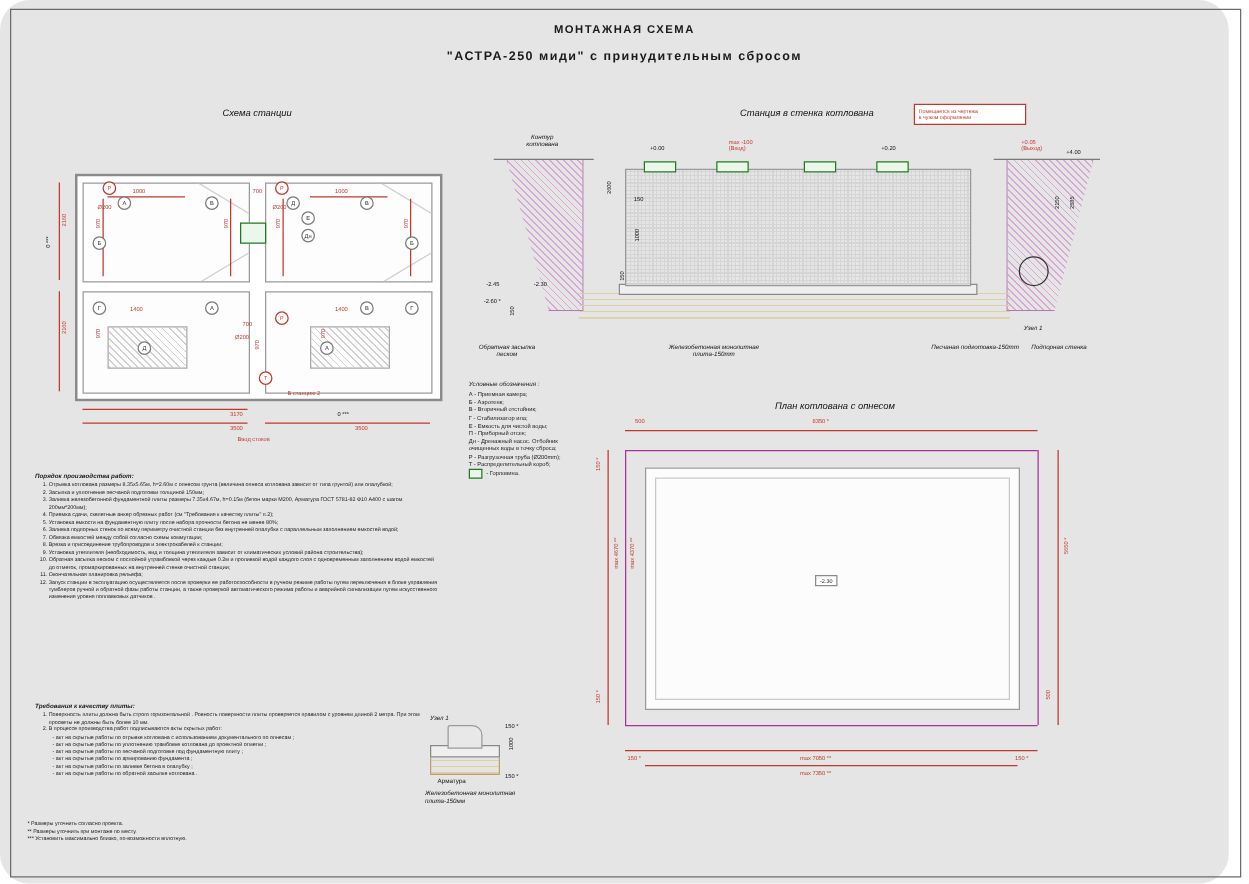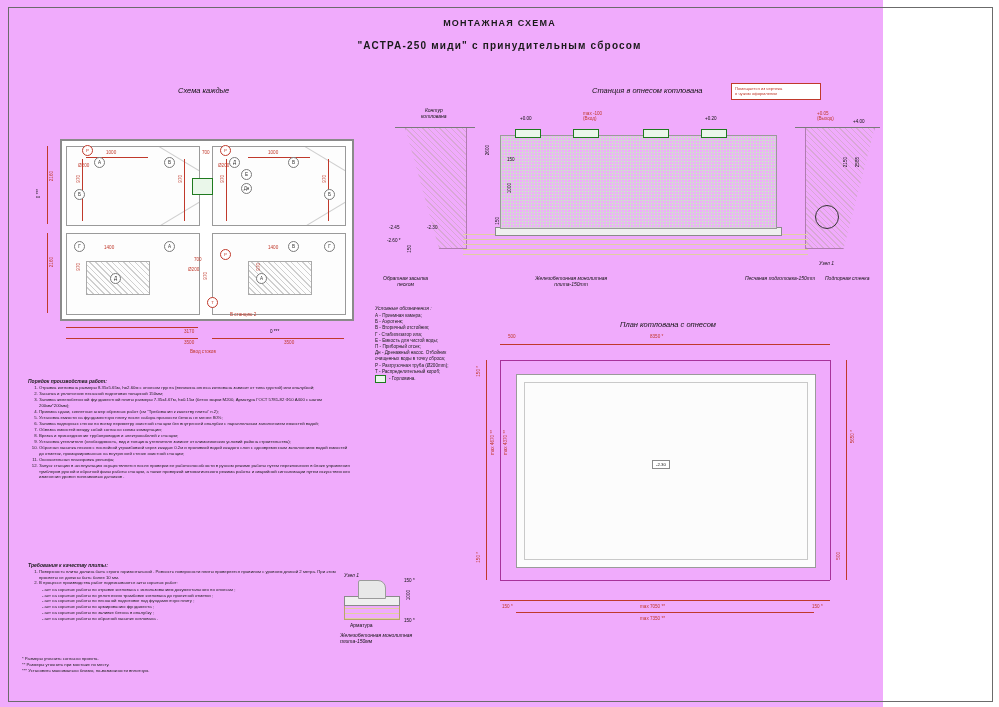--- a/index.html
+++ b/index.html
@@ -1,18 +1,18 @@
 <!DOCTYPE html>
 <html><head>
 <meta charset="utf-8">
 <style>
   html,body{margin:0;padding:0;background:#ffffff;}
   body{width:999px;height:707px;position:relative;overflow:hidden;
        font-family:"Liberation Sans", sans-serif;color:#1a1a1a;}
-  .sheet{position:absolute;left:0;top:0;width:883px;height:707px;background:#f0abfc;}
+  .sheet{position:absolute;left:0;top:0;width:983px;height:707px;background:#e5e5e5;border-radius:24px;}
   .frame{position:absolute;left:8px;top:7px;width:983px;height:693px;border:1px solid #6b6b6b;}
   .title{position:absolute;text-align:center;font-weight:bold;letter-spacing:1.2px;}
   #main-title{left:0;top:18px;width:999px;font-size:9px;}
   #sub-title{left:0;top:40px;width:999px;font-size:10px;}
   .sec-title{position:absolute;font-size:7.5px;font-style:italic;color:#111;}
   .lbl{position:absolute;font-size:5px;color:#111;white-space:nowrap;}
   .lbl.it{font-style:italic;}
   .dim{position:absolute;font-size:4.6px;color:#c0392b;white-space:nowrap;}
   .dimk{position:absolute;font-size:4.6px;color:#111;white-space:nowrap;}
   .vert{writing-mode:vertical-rl;transform:rotate(180deg);}
@@ -73,22 +73,22 @@
 </style>
 </head>
 <body>
 
 <div class="sheet">
   <div class="frame"></div>
 
   <div class="title" id="main-title">МОНТАЖНАЯ СХЕМА</div>
   <div class="title" id="sub-title">"АСТРА-250 миди" с принудительным сбросом</div>
 
-  <div class="sec-title" style="left:178px;top:86px;">Схема каждые</div>
-  <div class="sec-title" style="left:592px;top:86px;">Станция в опнесом котлована</div>
+  <div class="sec-title" style="left:178px;top:86px;">Схема станции</div>
+  <div class="sec-title" style="left:592px;top:86px;">Станция в стенка котлована</div>
   <div class="sec-title" style="left:620px;top:320px;">План котлована с опнесом</div>
 
   <div id="plan">
     <div class="outer"></div>
 
     <div class="cell" style="left:14px;top:9px;width:132px;height:78px;">
       <div class="diagx" style="left:0;top:0;right:0;bottom:0;">
         <i style="transform:rotate(31deg)"></i>
           <i style="transform:rotate(-31deg)"></i>
       </div>

